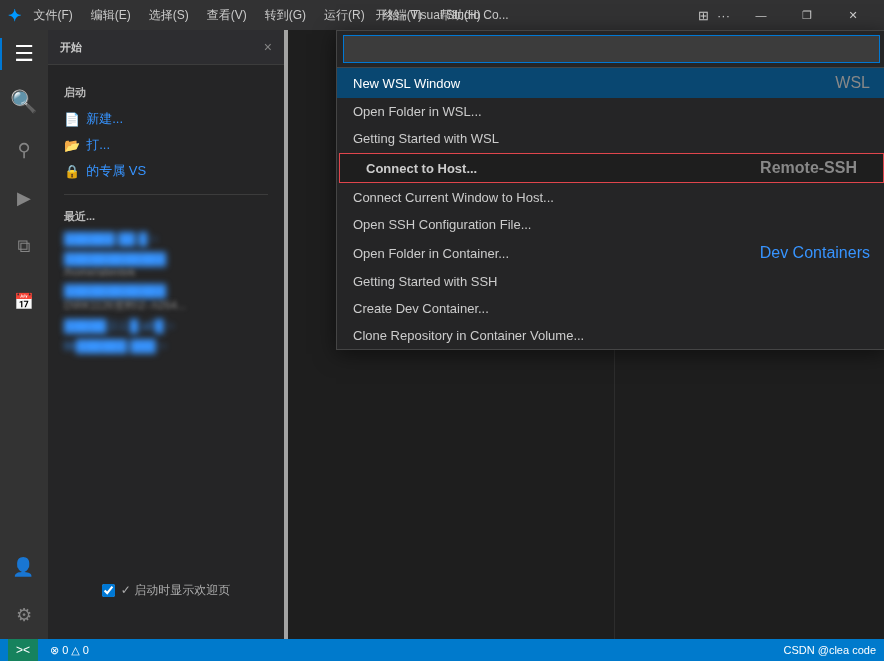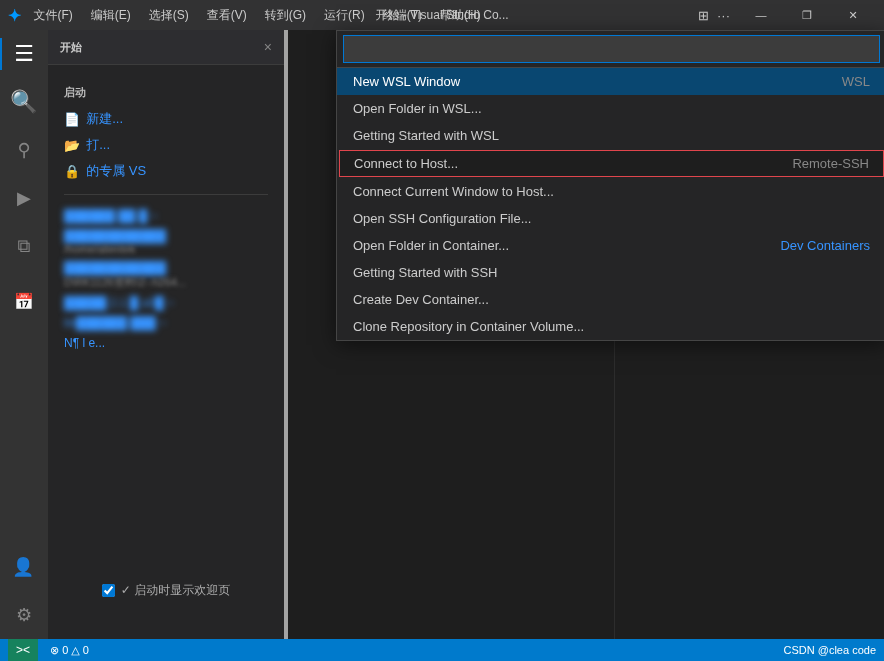--- a/index.html
+++ b/index.html
@@ -329,24 +329,25 @@
       color: #cccccc;
     }
     .dropdown-item.highlighted {
       background: #094771;
       color: #ffffff;
     }
     .dropdown-item.connect-to-host {
       border: 1.5px solid #e0454c;
       background: #1e1e1e;
       margin: 1px 2px;
-      padding: 5px 14px;
+      padding: 5px 26px;
+      font-weight: bold;
     }
     .item-badge {
-      font-size: 13px;
+      font-size: 16px;
       color: #888888;
       text-align: center;
     }
     .item-badge.wsl { color: #888; }
     .item-badge.remote { color: #888; }
     .item-badge.containers { color: #3794ff; }
 
     
     .statusbar {
       height: 22px;
@@ -471,38 +472,38 @@
       </div>
       <div class="welcome-action">
         <span>📂</span>
         <span>打...</span>
       </div>
       <div class="welcome-action">
         <span>🔒</span>
         <span>的专属 VS</span>
       </div>
       <div class="welcome-divider"></div>
+      <div class="recent-section-title">最近...</div>
       <div class="recent-item">
         <div class="recent-item-name blurred">██████ ██ █ ~</div>
       </div>
       <div class="recent-item">
         <div class="recent-item-name blurred">████████████</div>
         <div class="recent-item-path">/home/alientek</div>
       </div>
       <div class="recent-item">
         <div class="recent-item-name blurred">████████████</div>
         <div class="recent-item-path">D\RK1126资料\2--h264...</div>
       </div>
       <div class="recent-item">
         <div class="recent-item-name blurred">█████ 2.1 █ a0█ ~</div>
       </div>
       <div class="recent-item">
         <div class="recent-item-name blurred">lin██████ ███ ~</div>
       </div>
-      <div class="nil-item">N¶ l e...</div>
     </div>
 
     <div style="position:absolute;bottom:40px;left:0;right:0;text-align:center;font-size:12px;color:#aaa;">
       <label style="cursor:pointer;display:flex;align-items:center;justify-content:center;gap:6px;">
         <input type="checkbox" checked="" style="accent-color: rgb(0, 120, 212);">
         <span>✓ 启动时显示欢迎页</span>
       </label>
     </div>
   </div>
 

